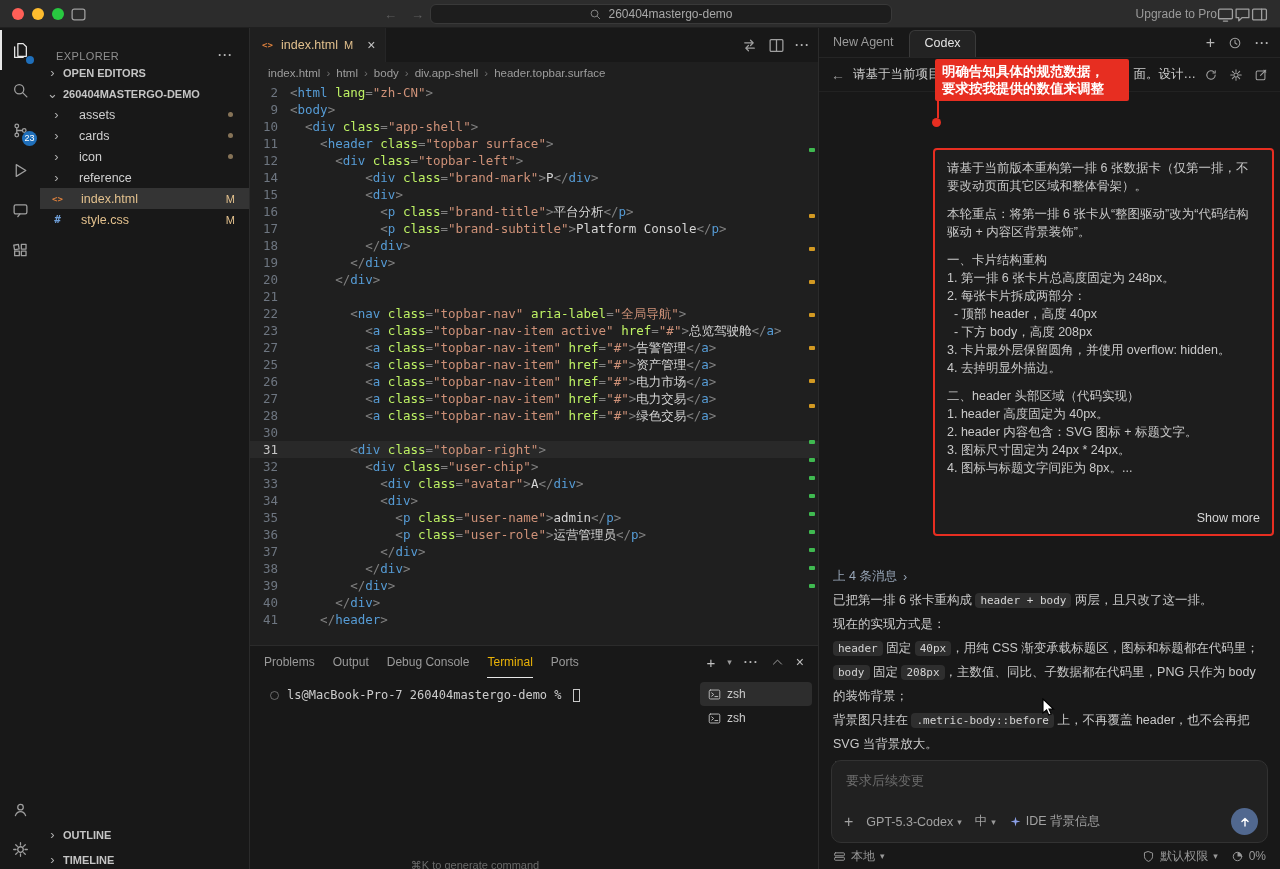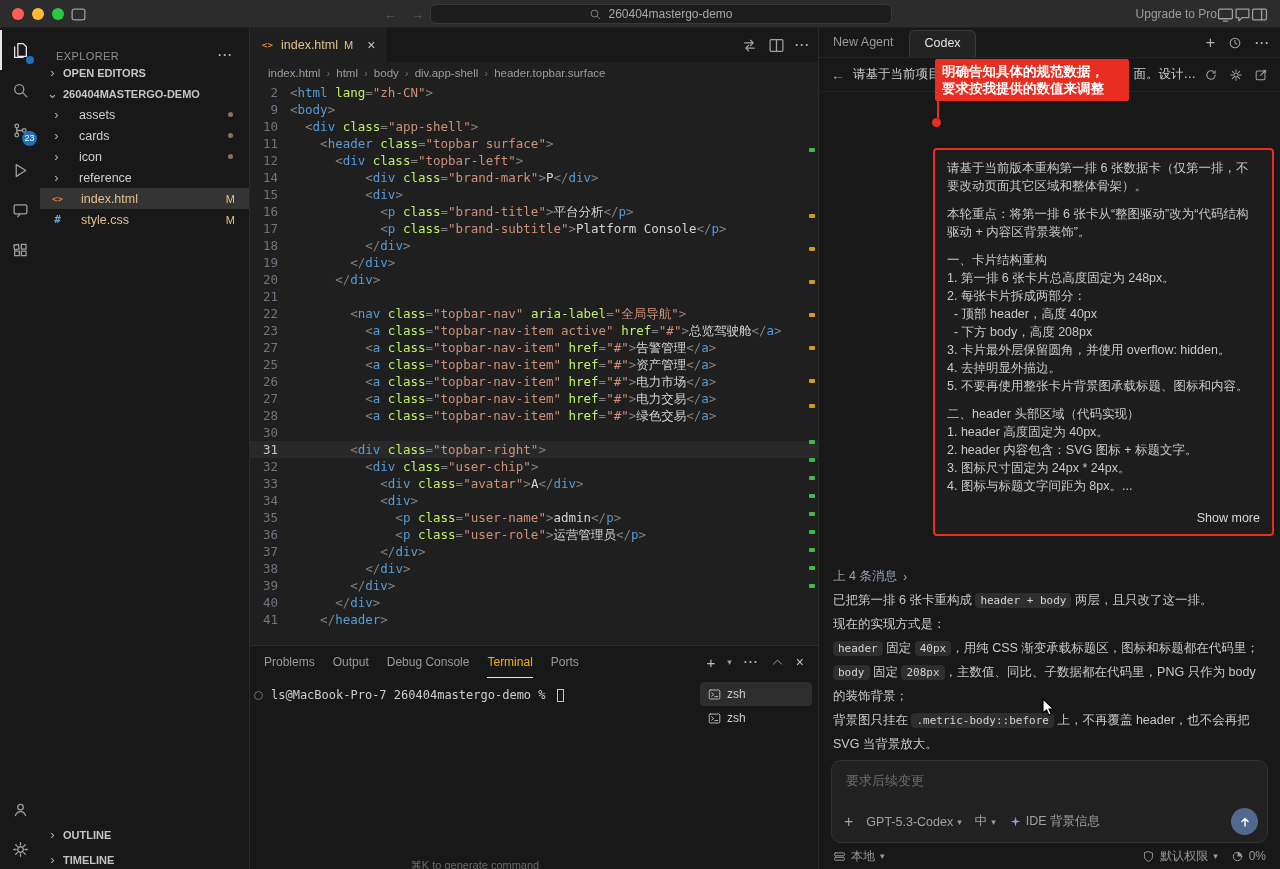--- a/index.html
+++ b/index.html
@@ -77,21 +77,21 @@
   .ov-mark.a{background:var(--added-green)}
   .ov-mark.m{background:var(--modified-orange)}
 
   
   .panel{position:absolute;left:250px;top:645px;width:568px;height:224px;background:#181818;border-top:1px solid #2b2b2b;overflow:hidden}
   .panel-header{position:relative;height:32px;display:flex;align-items:center;padding:0 14px}
   .panel-tab{margin-right:18px;font-size:12px;color:#9a9a9a;height:32px;line-height:32px}
   .panel-tab.active{color:#eab308;box-shadow:inset 0 -1px 0 #e7e7e7}
   .panel-actions{position:absolute;right:14px;top:0;height:32px;display:flex;align-items:center;gap:12px;color:#c0c0c0;font-size:13px}
   .chv{font-size:9px;color:#9a9a9a}
-  .term-body{position:absolute;left:4px;top:42px;display:flex;align-items:center;gap:8px;font:12px "DejaVu Sans Mono",monospace;color:#ccc}
+  .term-body{position:absolute;left:20px;top:42px;display:flex;align-items:center;gap:8px;font:12px "DejaVu Sans Mono",monospace;color:#ccc}
   .shellmark{width:9px;height:9px;border:1px solid #8a8a8a;border-radius:50%;opacity:.7}
   .cursorblock{width:7px;height:13px;border:1px solid #c8c8c8;margin-left:3px}
   .terminal-list{position:absolute;right:6px;top:36px;width:112px}
   .term-row{height:24px;display:flex;align-items:center;gap:6px;padding:0 8px;border-radius:4px;font-size:12px;color:#ccc}
   .term-row.selected{background:#2d2d2d}
   .term-ico{width:13px;height:13px;stroke:#b8b8b8;fill:none;stroke-width:1.2;stroke-linecap:round;stroke-linejoin:round}
   .panel-hint{position:absolute;left:0;width:450px;top:213px;text-align:center;font-size:11px;color:#6b6b6b}
 
   
   .codex{position:absolute;left:818px;top:28px;width:462px;height:841px;background:#181818;border-left:1px solid #2b2b2b;overflow:hidden}
@@ -455,21 +455,20 @@
           <div class="um-blank"></div>
           <div class="um-line">本轮重点：将第一排 6 张卡从“整图驱动”改为“代码结构驱动 + 内容区背景装饰”。</div>
           <div class="um-blank"></div>
           <div class="um-line">一、卡片结构重构</div>
           <div class="um-line">1. 第一排 6 张卡片总高度固定为 248px。</div>
           <div class="um-line">2. 每张卡片拆成两部分：</div>
           <div class="um-line">  - 顶部 header，高度 40px</div>
           <div class="um-line">  - 下方 body，高度 208px</div>
           <div class="um-line">3. 卡片最外层保留圆角，并使用 overflow: hidden。</div>
           <div class="um-line">4. 去掉明显外描边。</div>
-          <div class="um-line">5. 不要再使用整张卡片背景图承载标题、图标和内容。</div>
           <div class="um-blank"></div>
           <div class="um-line">二、header 头部区域（代码实现）</div>
           <div class="um-line">1. header 高度固定为 40px。</div>
           <div class="um-line">2. header 内容包含：SVG 图标 + 标题文字。</div>
           <div class="um-line">3. 图标尺寸固定为 24px * 24px。</div>
           <div class="um-line">4. 图标与标题文字间距为 8px。...</div>
         </div>
       <span class="show-more">Show more</span>
     </div>
 

